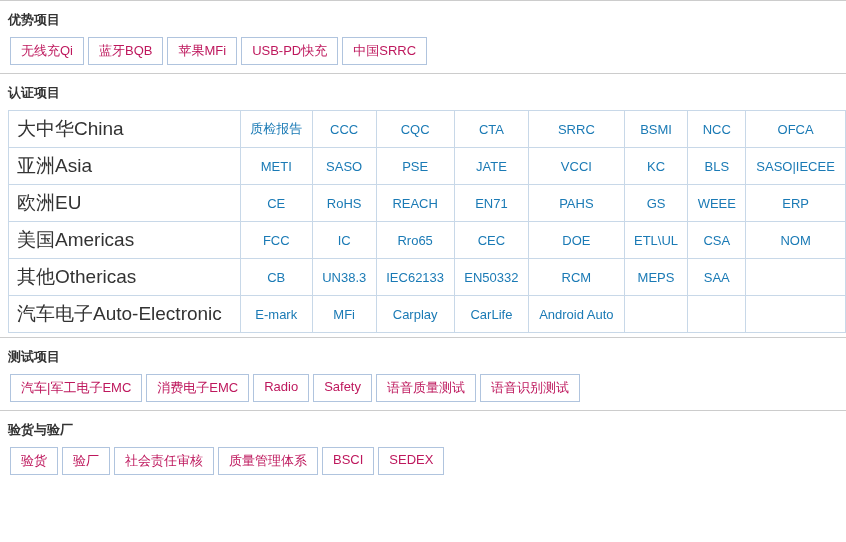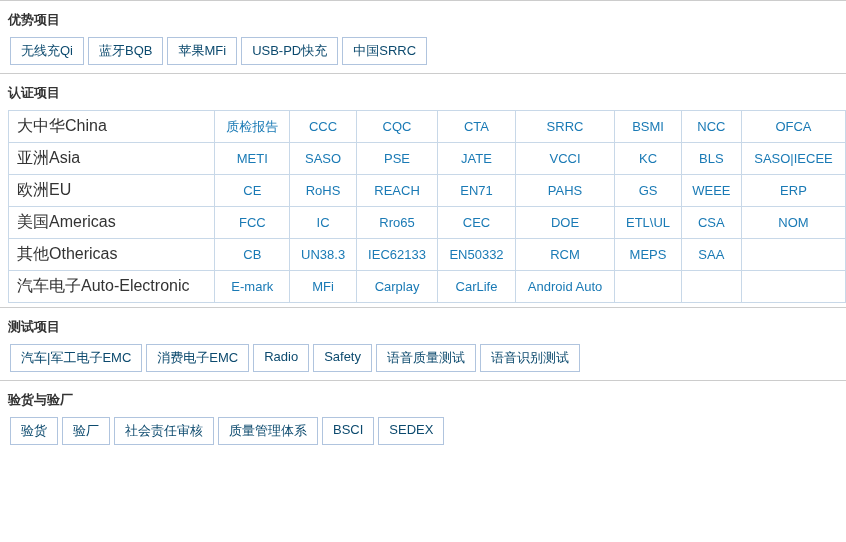--- a/index.html
+++ b/index.html
@@ -25,21 +25,21 @@
 
     .tag-row {
       display: flex;
       flex-wrap: wrap;
       gap: 0;
       margin-bottom: 2px;
     }
 
     .tag {
       border: 1px solid #b0c4de;
-      color: #0c4a6e;
+      color: #be185d;
       padding: 4px 10px;
       margin: 2px;
       text-align: right;
       background: #fff;
       font-size: 13px;
       white-space: nowrap;
     }
 
     .table-section {
       border-top: 1px solid #ccc;
@@ -57,21 +57,21 @@
       padding: 5px 8px;
       text-align: center;
       color: #1a7ab5;
       font-size: 13px;
       white-space: nowrap;
     }
 
     .cert-table td.row-label {
       color: #333;
       text-align: left;
-      font-size: 16px;
+      font-size: 19px;
       min-width: 90px;
     }
 
     .cert-table tr:not(:last-child) td {
       border-bottom: 1px solid #c8d8e8;
     }
   </style>
 </head>
 <body>
 

